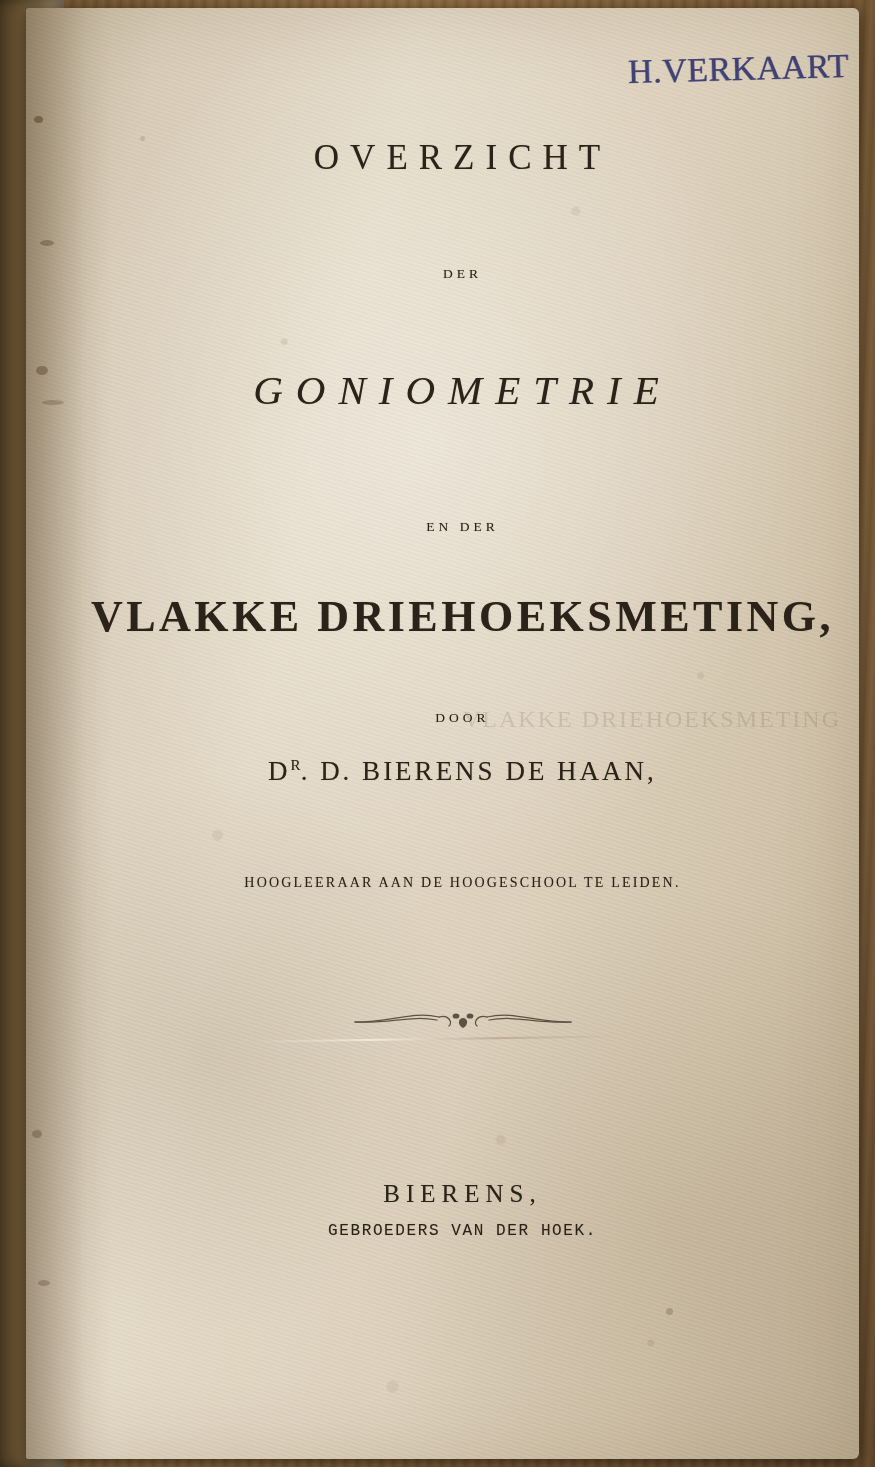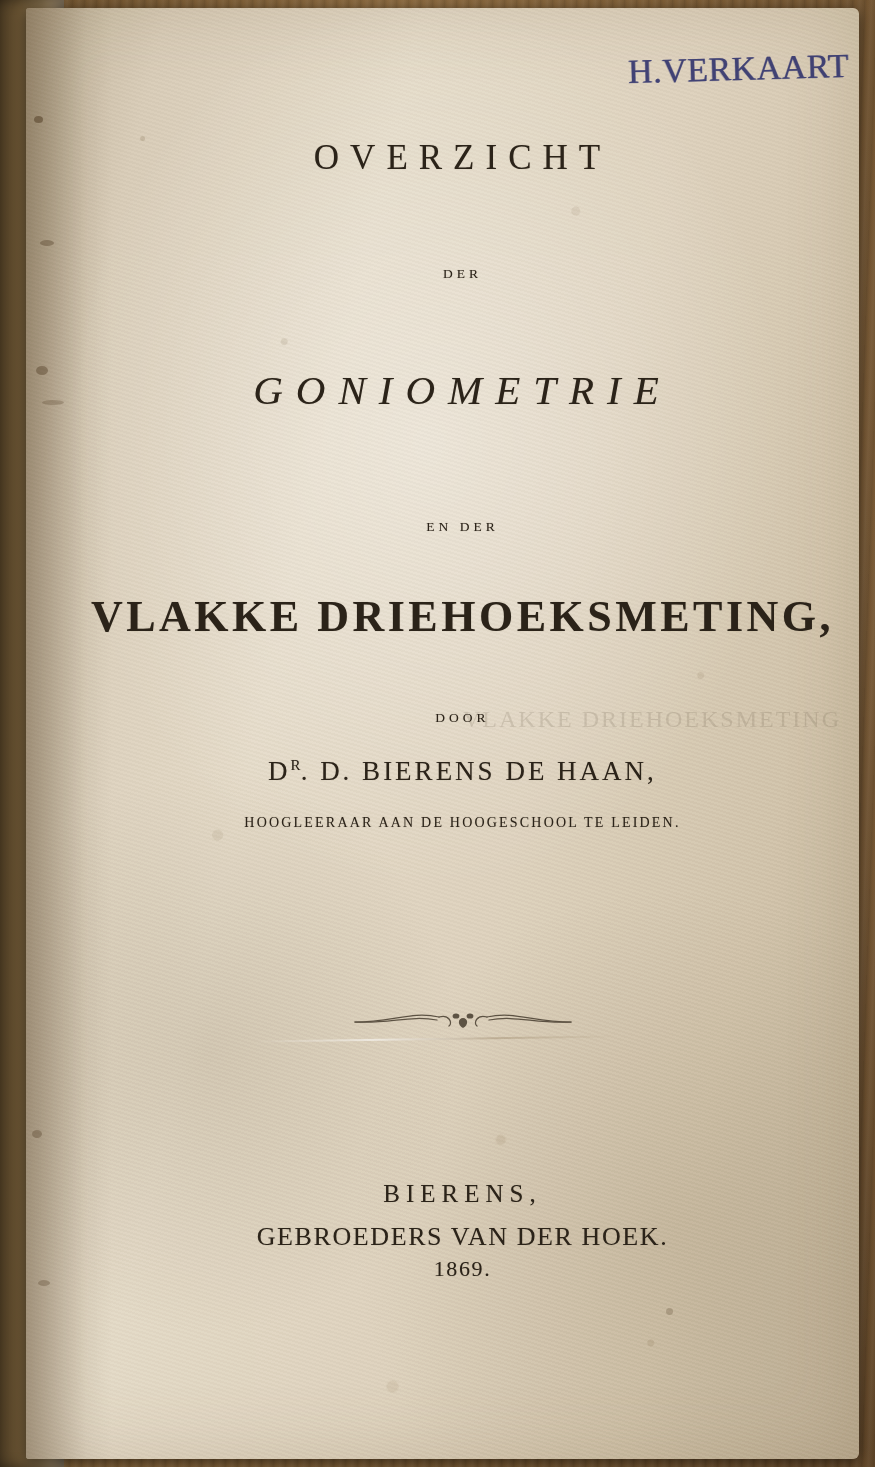--- a/index.html
+++ b/index.html
@@ -103,21 +103,21 @@
     text-shadow: 0 0 1px rgba(60,48,32,0.25);
   }
   .lvl1 { font-size: 35px; letter-spacing: 11px; }
   .lvl-small { font-size: 13.5px; letter-spacing: 4px; }
   .lvl2 { font-size: 41px; letter-spacing: 13px; font-style: italic; }
   .lvl3 { font-size: 44px; letter-spacing: 3.5px; font-weight: 700; }
   .author { font-size: 27px; letter-spacing: 3px; }
   .author sup { font-size: 15px; letter-spacing: 0; }
   .affil { font-size: 14px; letter-spacing: 2.2px; }
   .imprint-city { font-size: 25px; letter-spacing: 6px; }
-  .imprint-pub { font-size: 26px; letter-spacing: 1.6px; }
+  .imprint-pub { font-size: 16px; letter-spacing: 1.6px; font-family: Liberation Mono, monospace; }
   .imprint-year { font-size: 22px; letter-spacing: 1.6px; }
 
   
   .ghost {
     position:absolute; left:0; right:0; text-align:right;
     color: rgba(90,76,58,0.16);
     font-size: 24px; letter-spacing: 2px;
     font-family: "Liberation Serif", serif;
     pointer-events:none;
   }
@@ -190,27 +190,26 @@
     <div class="t lvl3" style="top:583px;">VLAKKE DRIEHOEKSMETING,</div>
 
     <div class="t lvl-small" style="top:702px;">DOOR</div>
 
     <div class="ghost" style="top:698px;">VLAKKE DRIEHOEKSMETING</div>
 
     <div class="t author" style="top:748px;">
       <span>D</span><sup>R</sup><span>.&nbsp;</span><span>D. BIERENS DE HAAN,</span>
     </div>
 
-    <div class="t affil" style="top:807px;">HOOGLEERAAR AAN DE HOOGESCHOOL TE LEIDEN.</div>
+    <div class="t affil" style="top:867px;">HOOGLEERAAR AAN DE HOOGESCHOOL TE LEIDEN.</div>
 
     <div class="t imprint-city" style="top:1172px;">BIERENS,</div>
 
     <div class="t imprint-pub" style="top:1214px;">GEBROEDERS VAN DER HOEK.</div>
 
-    <div class="t imprint-year" style="top:1248px;">1869.</div>
 
     <div class="ornament">
       <svg width="220" height="34" viewBox="0 0 220 34" aria-hidden="true">
         <g fill="none" stroke="#3a3023" stroke-width="1.25" stroke-linecap="round">
           <path d="M2 19 C 40 19, 58 8, 86 14"></path>
           <path d="M2 19 C 38 21, 56 12, 84 17"></path>
           <path d="M218 19 C 180 19, 162 8, 134 14"></path>
           <path d="M218 19 C 182 21, 164 12, 136 17"></path>
           <path d="M86 14 C 96 11, 100 20, 96 23"></path>
           <path d="M134 14 C 124 11, 120 20, 124 23"></path>

